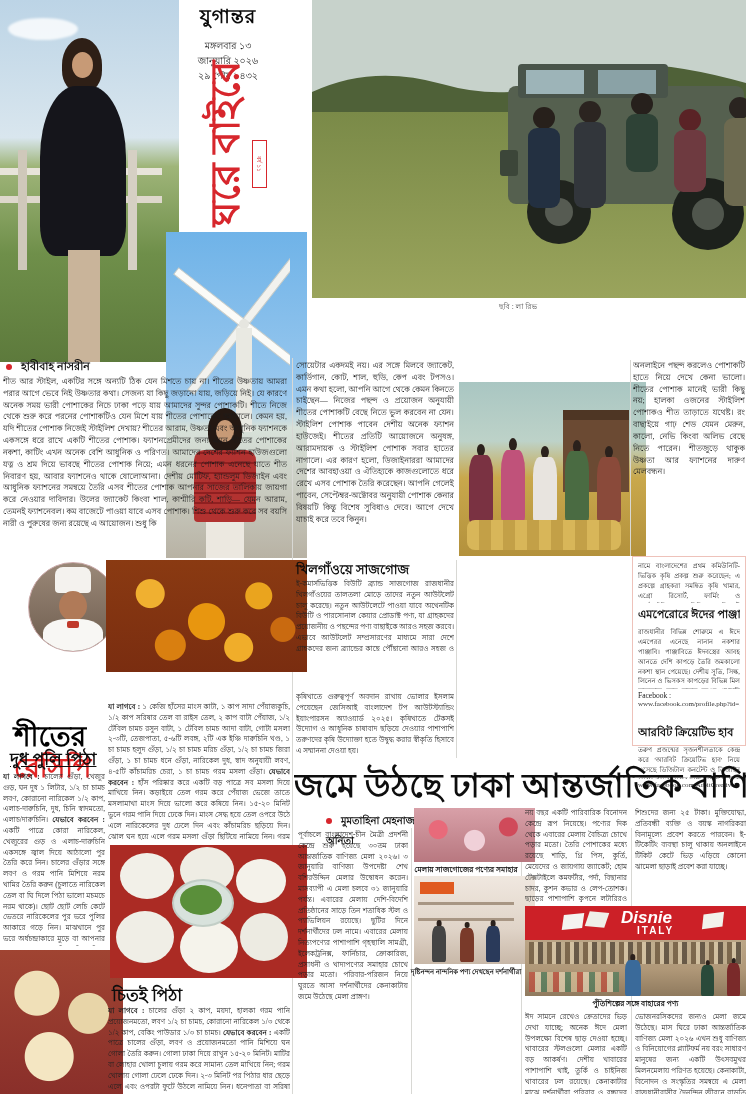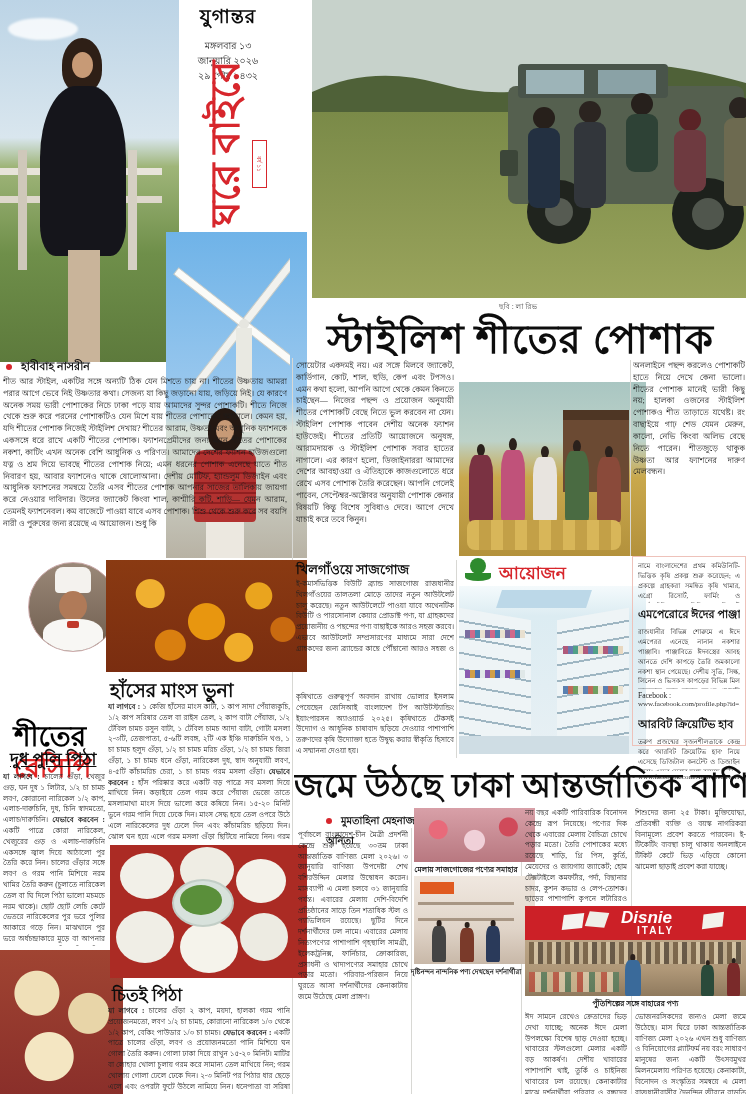--- a/index.html
+++ b/index.html
@@ -96,21 +96,20 @@
           <rect x="314" y="114" width="32" height="58" rx="9" fill="#2e4236"></rect>
         <circle cx="378" cy="120" r="11" fill="#5a2326"></circle>
           <rect x="362" y="130" width="32" height="62" rx="9" fill="#6e3a40"></rect>
         <circle cx="428" cy="108" r="11" fill="#2a2420"></circle>
           <rect x="412" y="118" width="30" height="88" rx="9" fill="#6d6a50"></rect>
       </g>
     </svg>
   </div>
   <div class="abs" style="left:295px;top:301px;width:446px;font-size:7.5px;text-align:center;color:#444;">ছবি : লা রিভ</div>
 
-  <div class="abs" style="left:295px;top:308px;width:451px;height:48px;font-size:40px;font-weight:bold;text-align:center;letter-spacing:1px;color:#0d0d0d;white-space:nowrap;overflow:hidden;">স্টাইলিশ শীতের পোশাক</div>
 
   <div class="abs" style="left:6px;top:356px;width:280px;height:16px;">
     <span class="bullet"></span>
     <span class="byline">হাবীবাহ নাসরীন</span>
   </div>
   <div class="btxt abs" style="left:3px;top:376px;width:284px;height:180px;">শীত আর স্টাইল, একটির সঙ্গে অন্যটি ঠিক যেন মিশতে চায় না। শীতের উষ্ণতায় আমরা পরার আগে ভেবে নিই উষ্ণতার কথা। সেজন্য যা কিছু জড়ানো যায়, জড়িয়ে নিই। যে কারণে অনেক সময় ভারী পোশাকের নিচে ঢাকা পড়ে যায় আমাদের সুন্দর পোশাকটি। শীতে নিজে থেকে শুরু করে পরনের পোশাকটিও যেন মিশে যায় শীতের পোশাকের আড়ালে। কেমন হয়, যদি শীতের পোশাক নিজেই স্টাইলিশ দেখায়? শীতের আরাম, উষ্ণতা এবং আধুনিক ফ্যাশনকে একসঙ্গে ধরে রাখে একটি শীতের পোশাক। ফ্যাশনপ্রেমীদের জন্য এমন শীতের পোশাকের নকশা, কাটিং এখন অনেক বেশি আধুনিক ও পরিণত। আমাদের দেশের ফ্যাশন হাউজগুলো যত্ন ও শ্রম দিয়ে ভাবছে শীতের পোশাক নিয়ে; এমন ধরনের পোশাক এনেছে যাতে শীত নিবারণ হয়, আবার ফ্যাশনেও থাকে ষোলোআনা। দেশীয় মোটিফ, হ্যান্ডলুম ডিজাইন এবং আধুনিক ফ্যাশনের সমন্বয়ে তৈরি এসব শীতের পোশাক আপনার সাজের তালিকায় জায়গা করে নেওয়ার দাবিদার। উলের জ্যাকেট কিংবা শাল, কাশ্মীরি কটি, শাড়ি— যেমন আরাম, তেমনই ফ্যাশনেবল। কম বাজেটে পাওয়া যাবে এসব পোশাক। শিশু থেকে শুরু করে সব বয়সি নারী ও পুরুষের জন্য রয়েছে এ আয়োজন। শুধু কি</div>
 
   <div class="btxt abs" style="left:296px;top:360px;width:158px;height:196px;">সোয়েটার একদমই নয়। এর সঙ্গে মিলবে জ্যাকেট, কার্ডিগান, কোট, শাল, হুডি, কেপ এবং টপসও। এমন কথা হলো, আপনি আগে থেকে কেমন কিনতে চাইছেন— নিজের পছন্দ ও প্রয়োজন অনুযায়ী শীতের পোশাকটি বেছে নিতে ভুল করবেন না যেন। স্টাইলিশ পোশাক পাবেন দেশীয় অনেক ফ্যাশন হাউজেই। শীতের প্রতিটি আয়োজনে অনুষঙ্গ, আরামদায়ক ও স্টাইলিশ পোশাক সবার হাতের নাগালে। এর কারণ হলো, ডিজাইনাররা আমাদের দেশের আবহাওয়া ও ঐতিহ্যকে কাজগুলোতে ধরে রেখে এসব পোশাক তৈরি করেছেন। আপনি গেলেই পাবেন, সেপ্টেম্বর-অক্টোবর অনুযায়ী পোশাক কেনার বিষয়টি কিন্তু বিশেষ সুবিধাও দেবে। আগে দেখে যাচাই করে তবে কিনুন।</div>
 
   <div class="photo" style="left:459px;top:382px;width:170px;height:174px;background:linear-gradient(#a9c6c2 0%,#bdd2c8 34%,#c9a84c 55%,#b3913c 100%);">
@@ -159,21 +158,20 @@
   </div>
 
   <div class="photo" style="left:106px;top:560px;width:184px;height:112px;background:
       radial-gradient(circle at 22% 30%, #f0b030 0 14px, rgba(0,0,0,0) 15px),
       radial-gradient(circle at 50% 55%, #e8960f 0 18px, rgba(0,0,0,0) 19px),
       radial-gradient(circle at 76% 32%, #eaa41e 0 13px, rgba(0,0,0,0) 14px),
       radial-gradient(circle at 32% 76%, #d97f10 0 15px, rgba(0,0,0,0) 16px),
       radial-gradient(circle at 66% 78%, #f0ad2a 0 14px, rgba(0,0,0,0) 15px),
       radial-gradient(circle at 88% 62%, #c96a10 0 12px, rgba(0,0,0,0) 13px),
       linear-gradient(#8a3a12,#7a2d10);"></div>
-  <div class="abs" style="left:110px;top:676px;width:180px;font-size:19px;font-weight:bold;color:#0d0d0d;white-space:nowrap;">হাঁসের মাংস ভুনা</div>
   <div class="tiny abs" style="left:108px;top:702px;width:182px;height:140px;">
     <b>যা লাগবে :</b>
     <span>১ কেজি হাঁসের মাংস কাটা, ১ কাপ সাদা পেঁয়াজকুচি, ১/২ কাপ সরিষার তেল বা রাইস তেল, ২ কাপ বাটা পেঁয়াজ, ১/২ টেবিল চামচ রসুন বাটা, ১ টেবিল চামচ আদা বাটা, গোটা মসলা ২-৩টি, তেজপাতা, ৫-৬টি লবঙ্গ, ২টি এক ইঞ্চি দারুচিনি খণ্ড, ১ চা চামচ হলুদ গুঁড়া, ১/২ চা চামচ মরিচ গুঁড়া, ১/২ চা চামচ জিরা গুঁড়া, ১ চা চামচ ধনে গুঁড়া, নারিকেল দুধ, স্বাদ অনুযায়ী লবণ, ৪-৫টি কাঁচামরিচ চেরা, ১ চা চামচ গরম মসলা গুঁড়া।</span>
     <b>যেভাবে করবেন :</b>
     <span>হাঁস পরিষ্কার করে একটি বড় পাত্রে সব মসলা দিয়ে মাখিয়ে নিন। কড়াইয়ে তেল গরম করে পেঁয়াজ ভেজে তাতে মসলামাখা মাংস দিয়ে ভালো করে কষিয়ে নিন। ১৫-২০ মিনিট ভুনে গরম পানি দিয়ে ঢেকে দিন। মাংস সেদ্ধ হয়ে তেল ওপরে উঠে এলে নারিকেলের দুধ ঢেলে দিন এবং কাঁচামরিচ ছড়িয়ে দিন। ঝোল ঘন হয়ে এলে গরম মসলা গুঁড়া ছিটিয়ে নামিয়ে নিন। গরম ভাত, পোলাও কিংবা চিতই পিঠার সঙ্গে গরম গরম পরিবেশন করুন।</span>
   </div>
 
   <div class="abs" style="left:10px;top:746px;width:112px;font-size:17px;font-weight:bold;color:#0d0d0d;white-space:nowrap;text-decoration:underline;">দুধ পুলি পিঠা</div>
   <div class="tiny abs" style="left:3px;top:772px;width:102px;height:174px;">
     <b>যা লাগবে :</b>
@@ -202,47 +200,28 @@
     <b>যা লাগবে :</b>
     <span>চালের গুঁড়া ২ কাপ, ময়দা, হালকা গরম পানি প্রয়োজনমতো, লবণ ১/২ চা চামচ, কোরানো নারিকেল ১/৩ থেকে ১/২ কাপ, বেকিং পাউডার ১/৩ চা চামচ।</span>
     <b>যেভাবে করবেন :</b>
     <span>একটি পাত্রে চালের গুঁড়া, লবণ ও প্রয়োজনমতো পানি মিশিয়ে ঘন গোলা তৈরি করুন। গোলা ঢাকা দিয়ে রাখুন ১৫-২০ মিনিট। মাটির বা লোহার খোলা চুলায় গরম করে সামান্য তেল মাখিয়ে নিন; গরম খোলায় গোলা ঢেলে ঢেকে দিন। ২-৩ মিনিট পর পিঠার ধার ছেড়ে এলে এবং ওপরটা ফুটে উঠলে নামিয়ে নিন। ধনেপাতা বা সরিষা ভর্তা, নারিকেলের দুধ (নতুন ঠিলে) কিংবা খেজুরের গুড়ের সঙ্গে গরম গরম পরিবেশন করুন।</span>
   </div>
 
   <div class="abs" style="left:296px;top:560px;width:158px;font-size:13px;font-weight:bold;color:#0d0d0d;">খিলগাঁওয়ে সাজগোজ</div>
   <div class="tiny abs" style="left:296px;top:579px;width:158px;height:72px;">ই-কমার্সভিত্তিক বিউটি ব্র্যান্ড সাজগোজ রাজধানীর খিলগাঁওয়ের তালতলা মোড়ে তাদের নতুন আউটলেট চালু করেছে। নতুন আউটলেটে পাওয়া যাবে অথেনটিক বিউটি ও পারসোনাল কেয়ার প্রোডাক্ট পণ্য, যা গ্রাহকদের প্রয়োজনীয় ও পছন্দের পণ্য বাছাইকে আরও সহজ করবে। এভাবে আউটলেট সম্প্রসারণের মাধ্যমে সারা দেশে গ্রাহকদের জন্য ব্র্যান্ডের কাছে পৌঁছানো আরও সহজ ও স্বাভাবিক করতে চায় সাজগোজ।</div>
   <div class="tiny abs" style="left:296px;top:692px;width:158px;height:80px;">কৃষিখাতে গুরুত্বপূর্ণ অবদান রাখায় ভোলার ইসলাম পেয়েছেন জেসিআই বাংলাদেশ টপ আউটস্ট্যান্ডিং ইয়াংপারসন অ্যাওয়ার্ড ২০২৫। কৃষিখাতে টেকসই উদ্যোগ ও আধুনিক চাষাবাদ ছড়িয়ে দেওয়ার পাশাপাশি তরুণদের কৃষি উদ্যোক্তা হতে উদ্বুদ্ধ করার স্বীকৃতি হিসাবে এ সম্মাননা দেওয়া হয়।</div>
 
-  <div class="abs" style="left:459px;top:558px;width:170px;height:198px;">
-    <div class="abs" style="left:6px;top:0;width:26px;height:24px;">
-      <div class="abs" style="left:5px;top:0;width:16px;height:16px;border-radius:50%;background:#2e8b2e;"></div>
-      <div class="abs" style="left:0;top:15px;width:26px;height:8px;border-radius:0 0 50% 50%;background:#2e8b2e;"></div>
-    </div>
-    <div class="abs" style="left:40px;top:2px;font-size:17px;font-weight:bold;color:#d7262c;">আয়োজন</div>
-    <div class="photo" style="left:0;top:28px;width:170px;height:168px;background:linear-gradient(#f4fafc 0%,#dcecf2 18%,#e8f0f4 100%);">
-      <div class="abs" style="left:40px;top:4px;width:90px;height:18px;background:#bcd8e8;transform:skewX(-18deg);"></div>
-      <div class="abs" style="left:0;top:28px;width:72px;height:140px;transform:skewY(10deg);
-           background:repeating-linear-gradient(0deg,#eef4f6 0 14px,#9fb6c2 14px 16px),linear-gradient(#e4eef2,#d2e2ea);"></div>
-      <div class="abs" style="left:98px;top:28px;width:72px;height:140px;transform:skewY(-10deg);
-           background:repeating-linear-gradient(0deg,#eef4f6 0 14px,#9fb6c2 14px 16px),linear-gradient(#e4eef2,#d2e2ea);"></div>
-      <div class="abs" style="left:6px;top:44px;width:60px;height:8px;background:repeating-linear-gradient(90deg,#7a6ea0 0 5px,#d06a8a 5px 10px,#4a88b0 10px 15px,#e8e0d0 15px 20px);"></div>
-      <div class="abs" style="left:104px;top:60px;width:60px;height:8px;background:repeating-linear-gradient(90deg,#b05a7a 0 5px,#6a7ab0 5px 10px,#50a088 10px 15px,#e8d8c0 15px 20px);"></div>
-      <div class="abs" style="left:6px;top:84px;width:60px;height:8px;background:repeating-linear-gradient(90deg,#8a5ab0 0 5px,#d0a04a 5px 10px,#4a6ab0 10px 15px,#e0e8e8 15px 20px);"></div>
-      <div class="abs" style="left:104px;top:100px;width:60px;height:8px;background:repeating-linear-gradient(90deg,#5a80b0 0 5px,#c06a5a 5px 10px,#70a060 10px 15px,#ece4d4 15px 20px);"></div>
-      <div class="abs" style="left:0;top:150px;width:170px;height:18px;background:#cfdde4;"></div>
-    </div>
-  </div>
 
   <div class="abs" style="left:632px;top:556px;width:114px;height:190px;border:1px solid #eec2ba;box-sizing:border-box;padding:4px 5px;">
     <div class="tiny" style="font-size:6.6px;height:42px;">নামে বাংলাদেশের প্রথম কমিউনিটি-ভিত্তিক কৃষি প্রকল্প শুরু করেছেন; এ প্রকল্পে গ্রাহকরা সমন্বিত কৃষি খামার, এগ্রো রিসোর্ট, ফার্মিং ও মার্চেন্ডাইজিংয়ের বিভিন্ন এগ্রিমেন্ট সুবিধা পাবেন।</div>
     <div style="font-size:11px;font-weight:bold;margin-top:3px;color:#0d0d0d;white-space:nowrap;overflow:hidden;">এমপেরোরে ঈদের পাঞ্জাবি</div>
     <div class="tiny" style="font-size:6.6px;height:62px;margin-top:2px;">রাজধানীর বিভিন্ন শোরুমে এ ঈদে এমপেরর এনেছে নানান নকশার পাঞ্জাবি। পাঞ্জাবিতে ঈদবস্ত্রের আবহ আনতে দেশি কাপড়ে তৈরি জমকালো নকশা স্থান পেয়েছে। দেশীয় সুতি, সিল্ক, লিনেন ও ভিসকস কাপড়ের বিভিন্ন মিল কারুকাজ আর নানান রঙের পাঞ্জাবি মিলবে শোরুমে। গেট আপ অনুযায়ী দেশ ও প্রবাসের ক্রেতাদের জন্য নিজস্ব অনলাইনেও তৈরি রয়েছে পাঞ্জাবি।</div>
     <div style="font-size:7.5px;color:#222;margin-top:2px;">Facebook :</div>
     <div style="font-size:7px;color:#333;overflow:hidden;white-space:nowrap;">www.facebook.com/profile.php?id=100</div>
-    <div style="font-size:11px;font-weight:bold;margin-top:8px;color:#0d0d0d;white-space:nowrap;overflow:hidden;">আরবিট ক্রিয়েটিভ হাব</div>
+    <div style="font-size:11px;font-weight:bold;margin-top:16px;color:#0d0d0d;white-space:nowrap;overflow:hidden;">আরবিট ক্রিয়েটিভ হাব</div>
     <div class="tiny" style="font-size:6.6px;height:34px;margin-top:2px;">তরুণ প্রজন্মের সৃজনশীলতাকে কেন্দ্র করে 'আরবিট ক্রিয়েটিভ হাব' নিয়ে এসেছে ডিজিটাল কনটেন্ট ও ডিজাইন সেবা। এদের সেবার মধ্যে রয়েছে ভিডিও এডিটিং, গ্রাফিক ডিজাইন ও ব্র্যান্ডিং— সবকিছু মানসম্মতভাবে করে দিতে প্রস্তুত তারা।</div>
     <div style="font-size:7px;color:#333;margin-top:2px;overflow:hidden;white-space:nowrap;">www.facebook.com/ArbitCreativeHub</div>
   </div>
 
   <div class="abs" style="left:294px;top:760px;width:452px;height:46px;font-size:33px;font-weight:bold;letter-spacing:.5px;color:#0d0d0d;white-space:nowrap;overflow:hidden;">জমে উঠছে ঢাকা আন্তর্জাতিক বাণিজ্য মেলা</div>
   <div class="abs" style="left:298px;top:810px;width:112px;height:14px;margin-left:28px;">
     <span class="bullet"></span>
     <span class="byline" style="font-size:10px;">মুমতাহিনা মেহনাজ অনিতা</span>
   </div>
   <div class="tiny abs" style="left:298px;top:830px;width:110px;height:264px;">পূর্বাচলে বাংলাদেশ-চীন মৈত্রী প্রদর্শনী কেন্দ্রে শুরু হয়েছে ৩০তম ঢাকা আন্তর্জাতিক বাণিজ্য মেলা ২০২৬। ৩ জানুয়ারি বাণিজ্য উপদেষ্টা শেখ বশিরউদ্দিন মেলার উদ্বোধন করেন। মাসব্যাপী এ মেলা চলবে ৩১ জানুয়ারি পর্যন্ত। এবারের মেলায় দেশি-বিদেশি প্রতিষ্ঠানের সাড়ে তিন শতাধিক স্টল ও প্যাভিলিয়ন রয়েছে। ছুটির দিনে দর্শনার্থীদের ঢল নামে। এবারের মেলায় নিত্যপণ্যের পাশাপাশি গৃহস্থালি সামগ্রী, ইলেকট্রনিক্স, ফার্নিচার, ক্রোকারিজ, প্রসাধনী ও খাদ্যপণ্যের সমাহার চোখে পড়ার মতো। পরিবার-পরিজন নিয়ে ঘুরতে আসা দর্শনার্থীদের কেনাকাটায় জমে উঠেছে মেলা প্রাঙ্গণ।</div>

